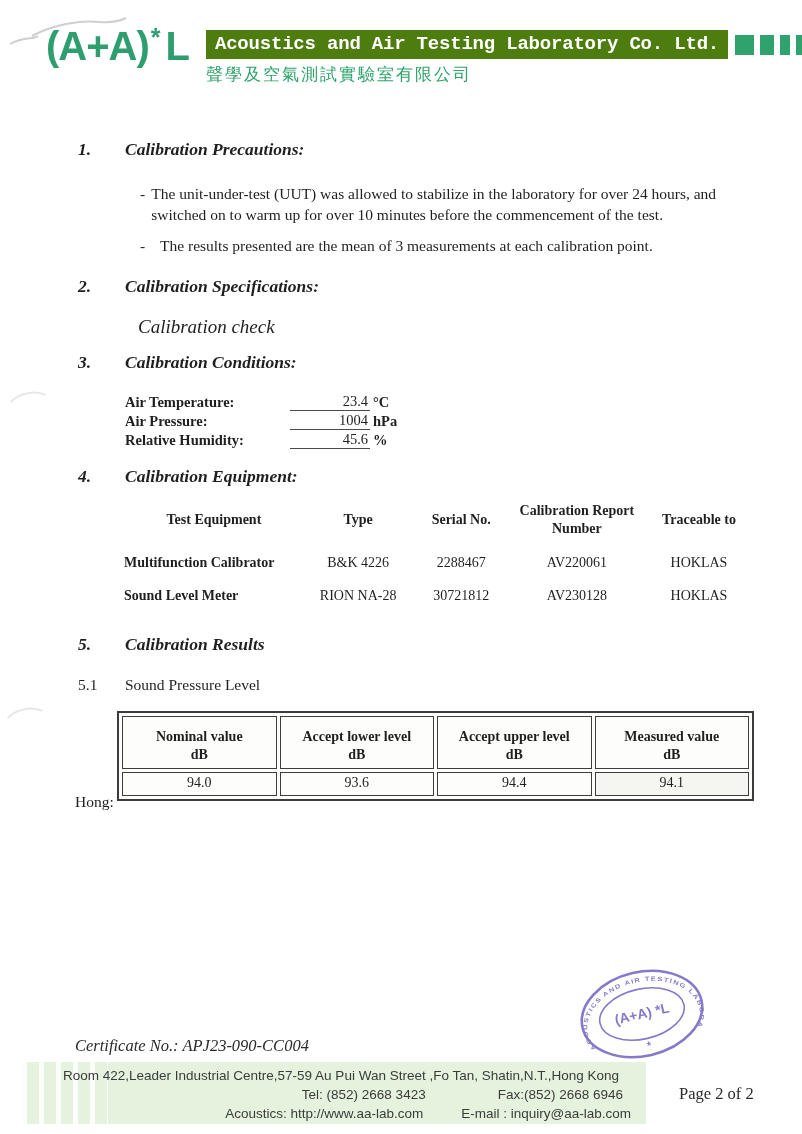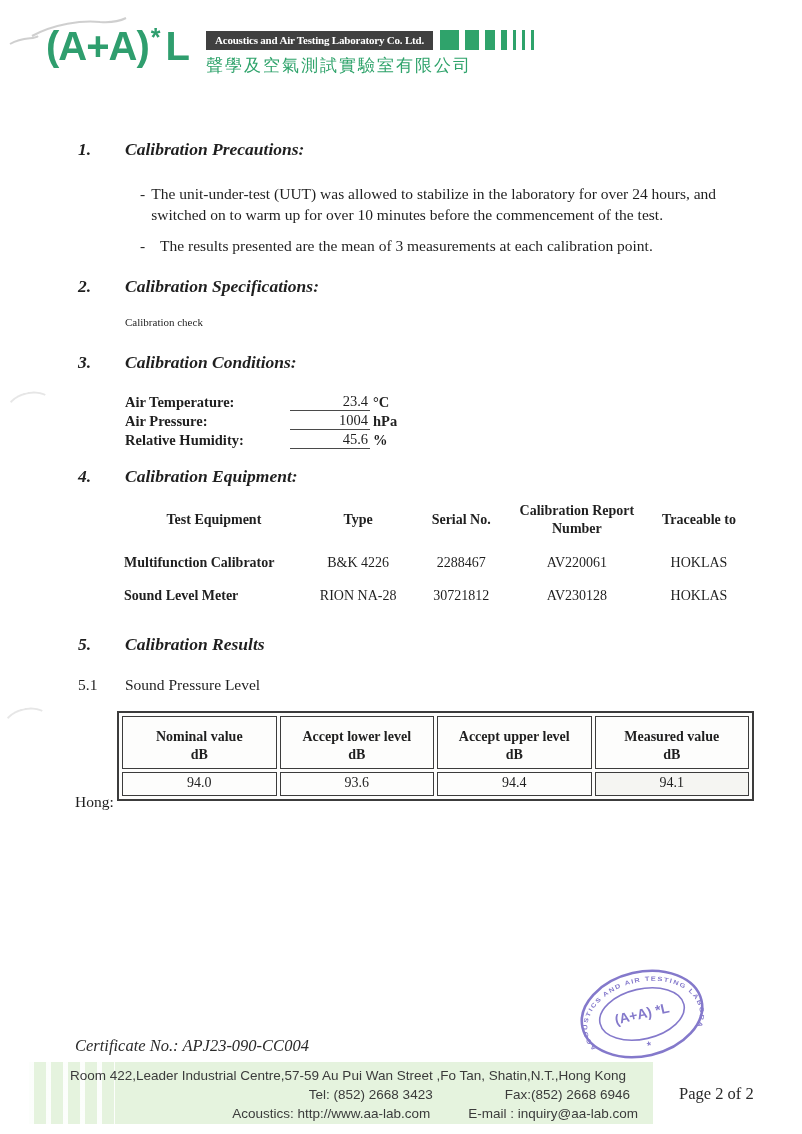--- a/index.html
+++ b/index.html
@@ -12,39 +12,39 @@
 
   
   .header { position:absolute; top:24px; left:46px; display:flex; gap:16px; align-items:flex-start; }
   .logo { font-family:"Liberation Sans", sans-serif; font-weight:bold; color:#2f9e6e; white-space:nowrap; }
   .logo .main { font-size:40px; letter-spacing:-1px; }
   .logo .star { font-size:25px; position:relative; top:-14px; margin-left:2px; }
   .logo .suffix { font-size:40px; margin-left:5px; }
   .brandcol { padding-top:6px; }
   .banner-row { display:flex; align-items:center; gap:7px; }
   .banner {
-    background:#404040; color:#ffffff; font-family:Liberation Serif, serif;
-    font-weight:bold; font-size:11px; letter-spacing:-0.2px; padding:3px 9px 4px; white-space:nowrap;
+    background:#4d7c0f; color:#ffffff; font-family:Liberation Mono, monospace;
+    font-weight:bold; font-size:19px; letter-spacing:-0.2px; padding:3px 9px 4px; white-space:nowrap;
   }
   .bars { display:flex; align-items:center; gap:6px; }
   .bar { background:#2fa36b; height:20px; }
   .zh {
     color:#2fa36b; font-family:"Liberation Sans", sans-serif;
     font-size:17px; letter-spacing:2px; margin-top:4px; white-space:nowrap;
   }
 
   
   .sec-head { position:absolute; left:78px; display:flex; font-size:17.5px; font-weight:bold; font-style:italic; }
   .sec-head .num { width:47px; }
   .subhead { position:absolute; left:78px; display:flex; font-size:15.5px; }
   .subhead .num { width:47px; }
 
   .bullet { position:absolute; left:140px; width:618px; display:flex; font-size:15.5px; line-height:1.35; }
   .bullet .dash { width:20px; }
-  .plain { position:absolute; left:125px; font-size:11px; }
+  .plain { position:absolute; left:138px; font-size:19px;font-style:italic; }
 
   
   .conds { position:absolute; left:125px; top:392px; font-size:14.5px; }
   .cond-row { display:flex; align-items:flex-end; height:19px; }
   .cond-row .lab { width:165px; font-weight:bold; }
   .cond-row .val { width:80px; text-align:right; border-bottom:1px solid #4a4a4a; padding:0 2px 0 0; }
   .cond-row .unit { font-weight:bold; padding-left:3px; }
 
   
   .equip { position:absolute; left:122px; top:500px; width:634px; border-collapse:collapse; font-size:14px; }
@@ -66,21 +66,21 @@
 
   
   .stamp { position:absolute; left:562px; top:958px; width:160px; height:112px; opacity:0.82; }
 
   
   .cert-line { position:absolute; left:75px; top:1036px; font-style:italic; font-size:16.5px; color:#2b2b2b; }
   .page-num { position:absolute; left:679px; top:1084px; font-size:16.5px; color:#2b2b2b; }
 
   
   .footer {
-    position:absolute; left:29px; top:1062px; width:624px; height:62px;
+    position:absolute; left:22px; top:1062px; width:624px; height:62px;
     background:#e5f3de; font-family:"Liberation Sans", sans-serif;
     font-size:13.5px; color:#3b3b3b; line-height:1.42; padding-top:4px;
   }
   .footer::before {
     content:""; position:absolute; left:0; top:-6px; bottom:-4px; width:86px;
     background:repeating-linear-gradient(90deg, rgba(255,255,255,0.9) 0 5px, rgba(255,255,255,0) 5px 17px);
   }
   .f-line1 { text-align:center; padding-left:14px; position:relative; }
   .f-line2 { display:flex; justify-content:flex-end; gap:72px; padding-right:23px; position:relative; }
   .f-line3 { display:flex; justify-content:flex-end; gap:38px; padding-right:15px; position:relative; }

